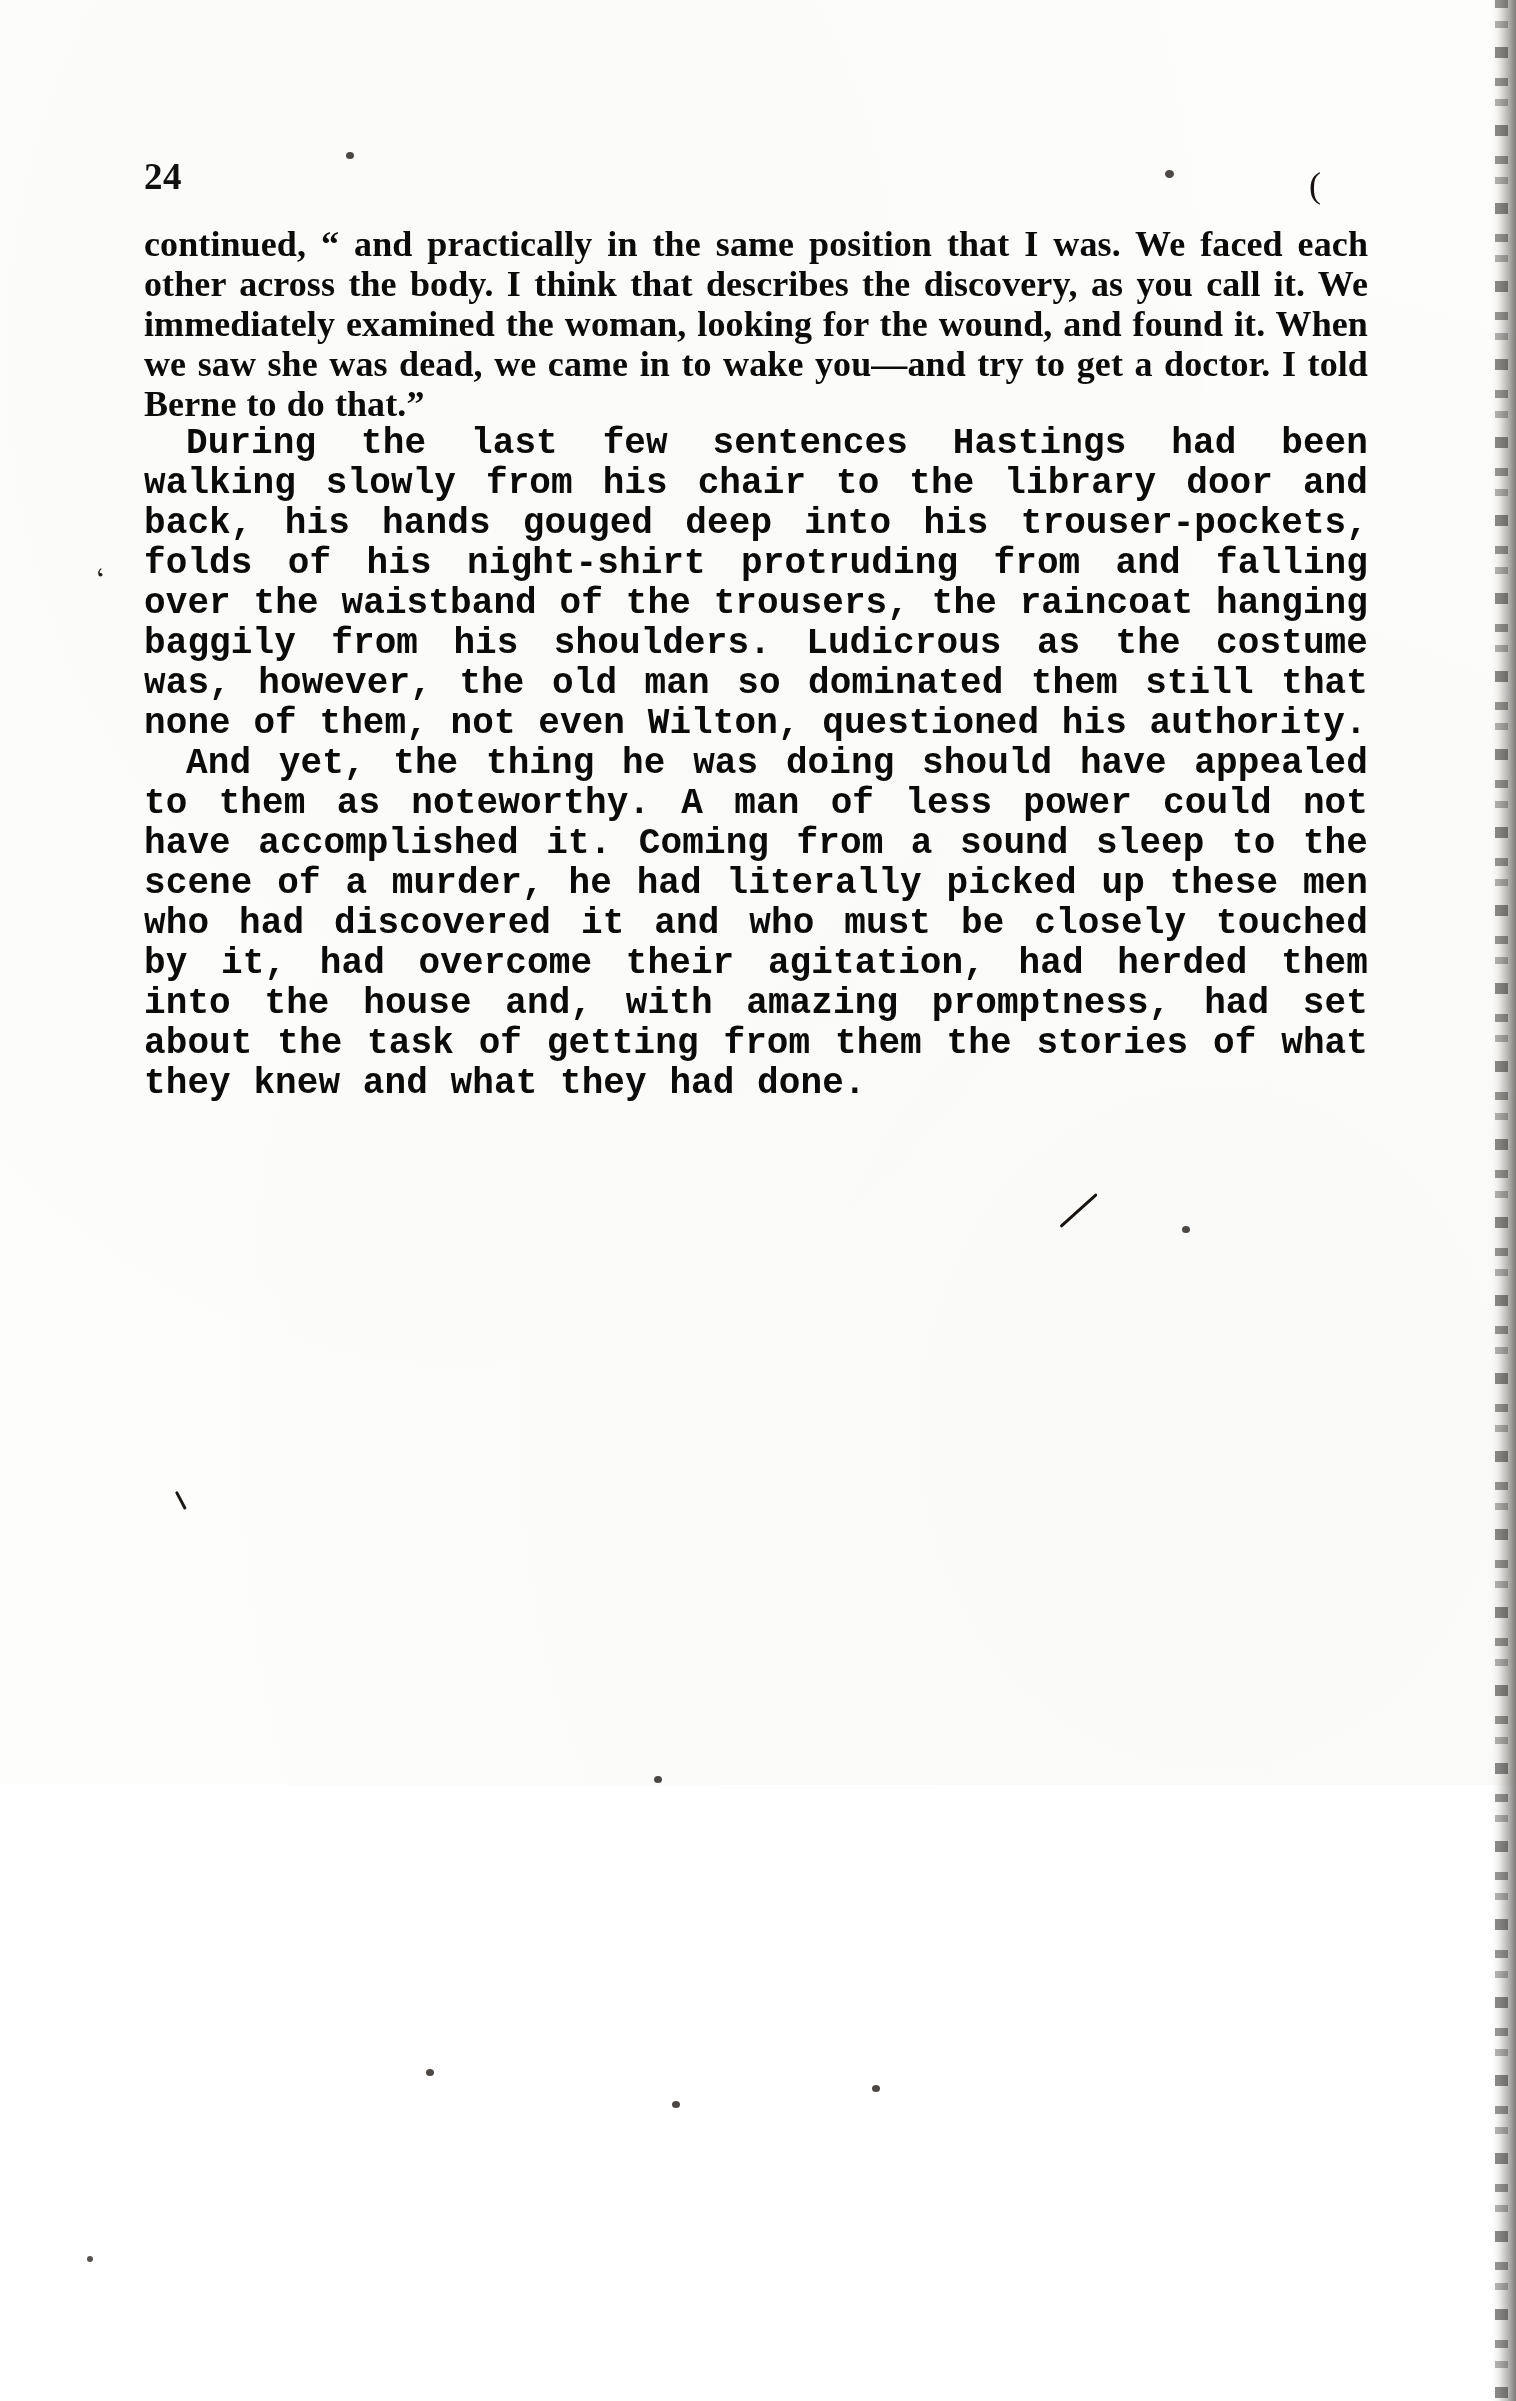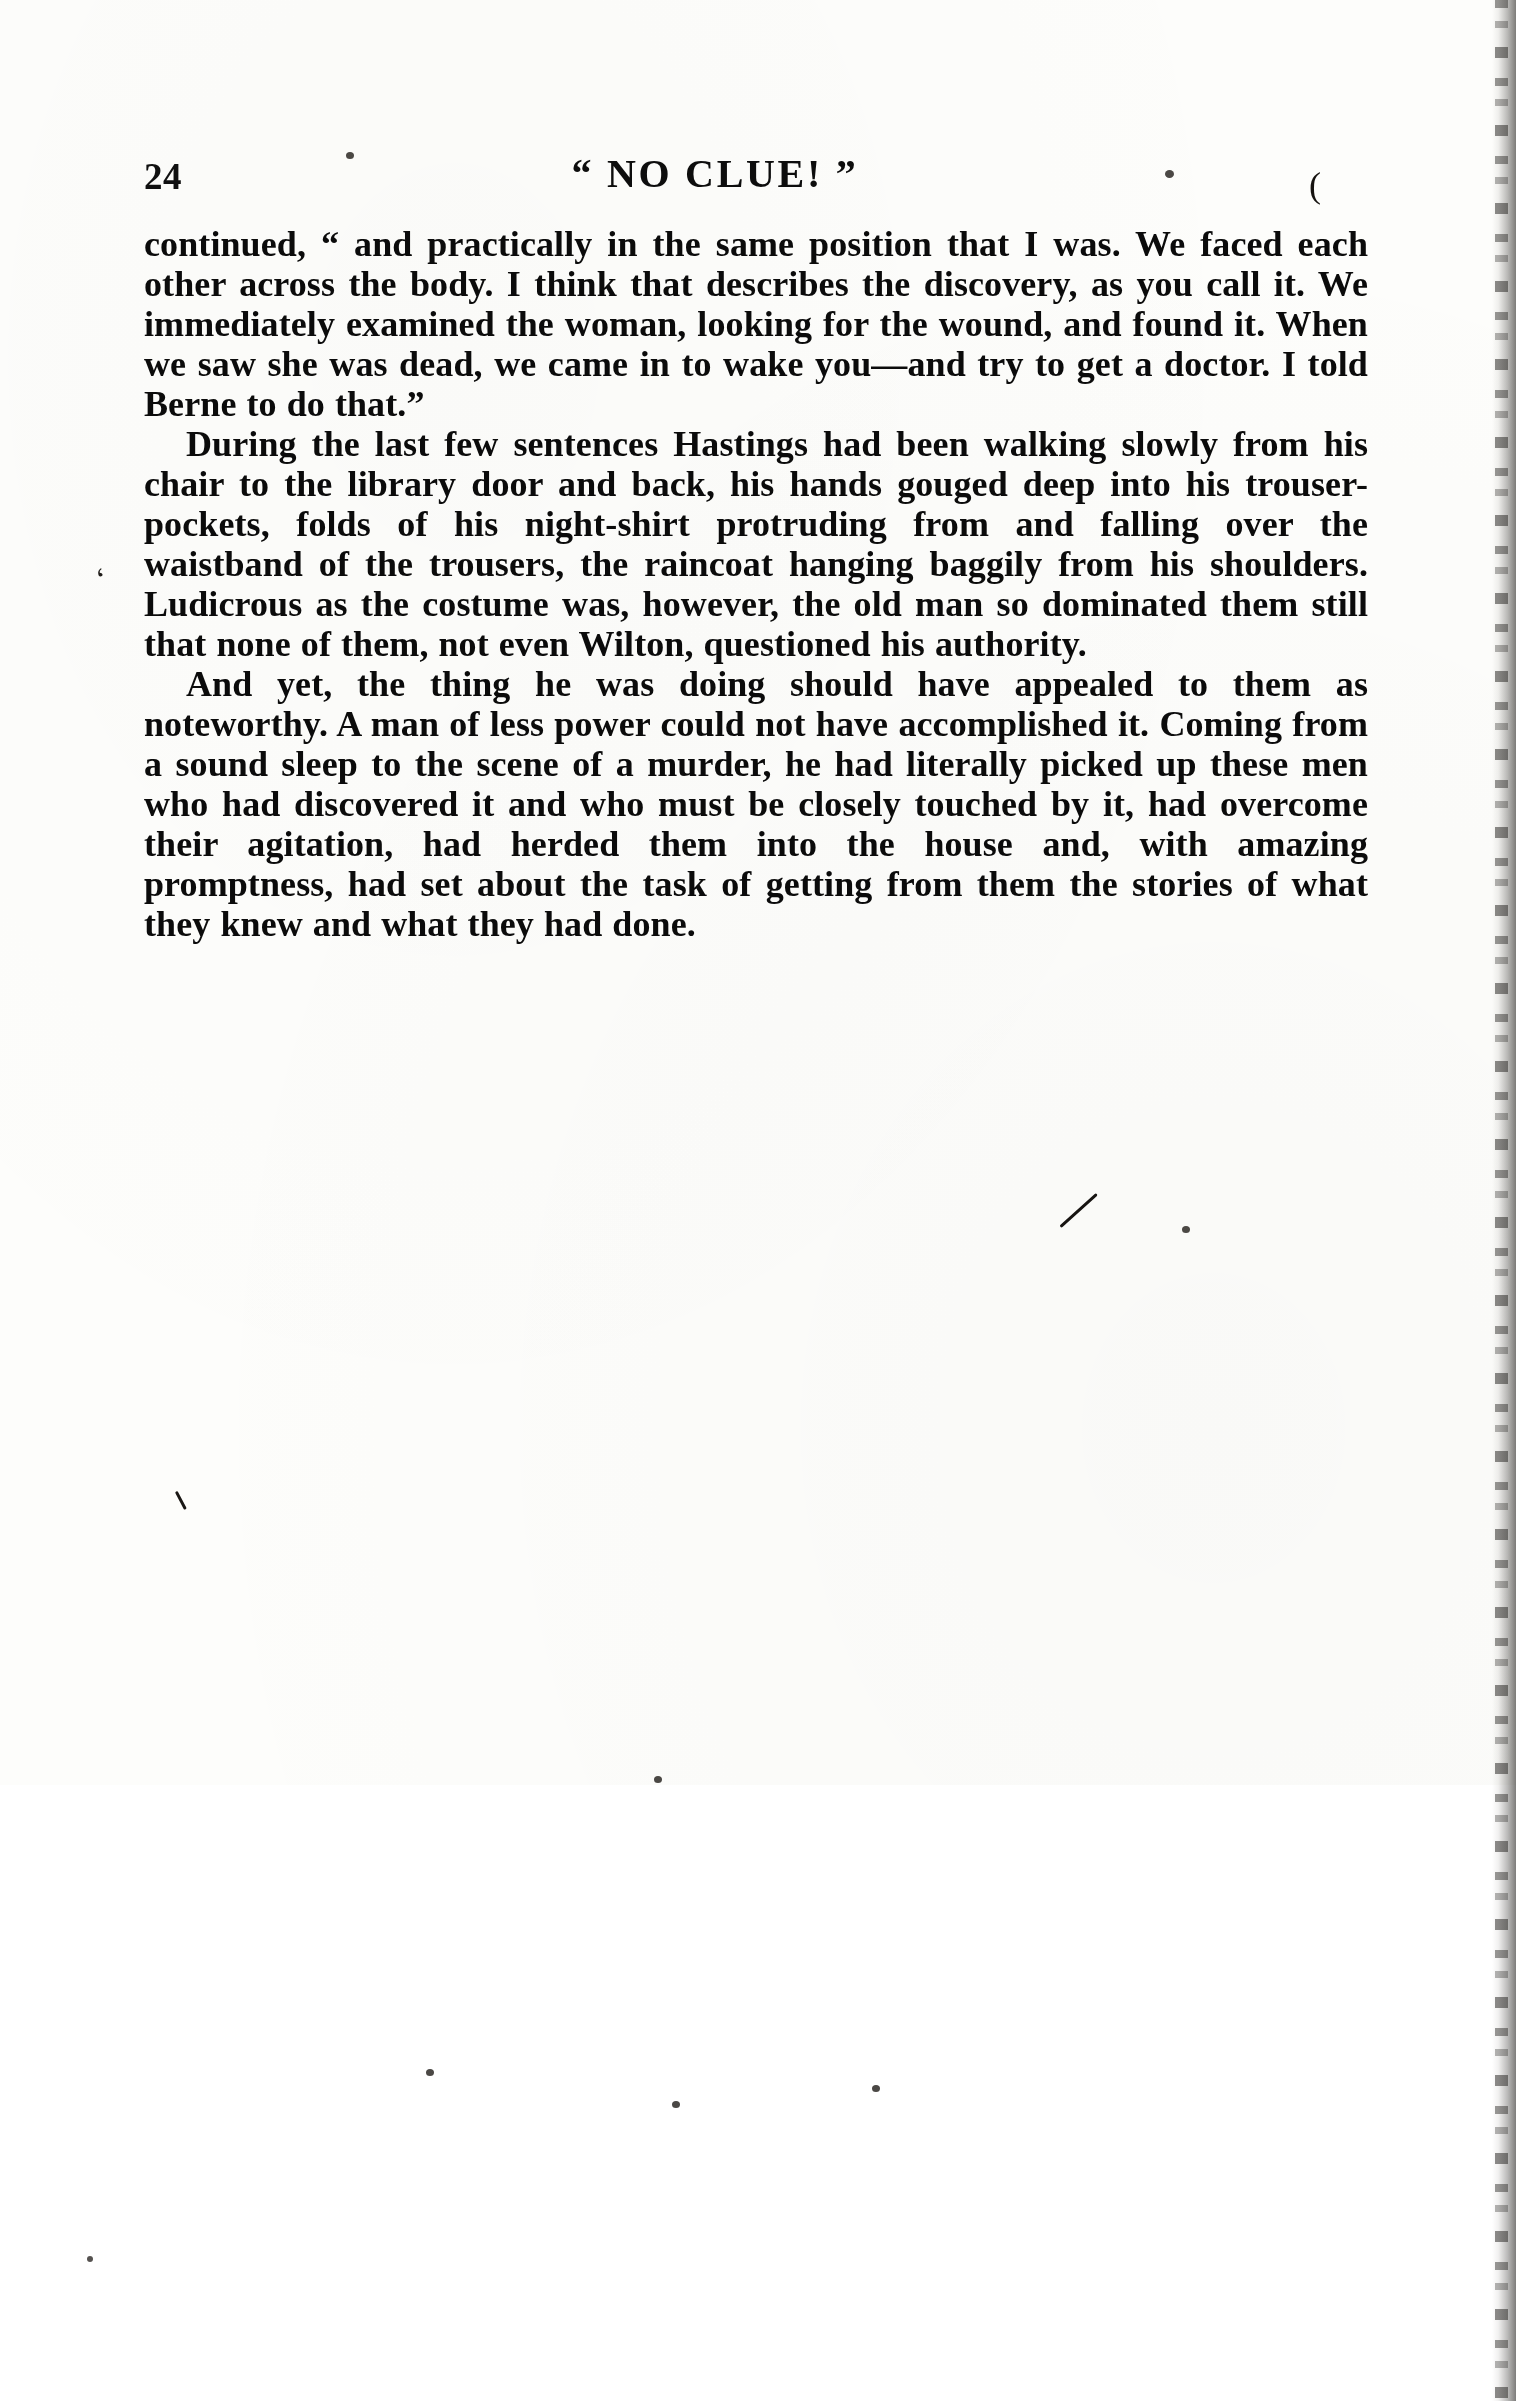--- a/index.html
+++ b/index.html
@@ -165,20 +165,21 @@
     color: #0b0b0b;
     text-align: justify;
     text-align-last: left;
     font-family: "Liberation Serif", serif;
     font-weight: 600;
     letter-spacing: 0.1px;
     word-spacing: 0.9px;
   }
   p.body + p.body {
     text-indent: 42px;
+    font-family: Liberation Mono, monospace;
   }
   p.first {
     text-indent: 0;
   }
   
   p.body { hyphens: none; }
 </style>
 </head>
 <body>
 
@@ -186,21 +187,20 @@
   <div id="paper-tint"></div>
 
   <div id="right-gutter"></div>
   <div id="right-gutter-speckle"></div>
   <div id="left-edge-speck"></div>
 
   <div id="text-column">
 
     <div id="running-head">
       <div id="folio">24</div>
-      <div id="head-title">“ NO CLUE! ”</div>
       <div class="speck" id="speck-head-1"></div>
       <div class="speck" id="speck-head-2"></div>
       <div id="mark-paren">(</div>
     </div>
 
     <div id="mark-left-tick">‘</div>
     <div id="mark-slash"></div>
     <div id="mark-backslash"></div>
     <div class="speck" id="speck-mid-1"></div>
     <div class="speck" id="speck-low-1"></div>

